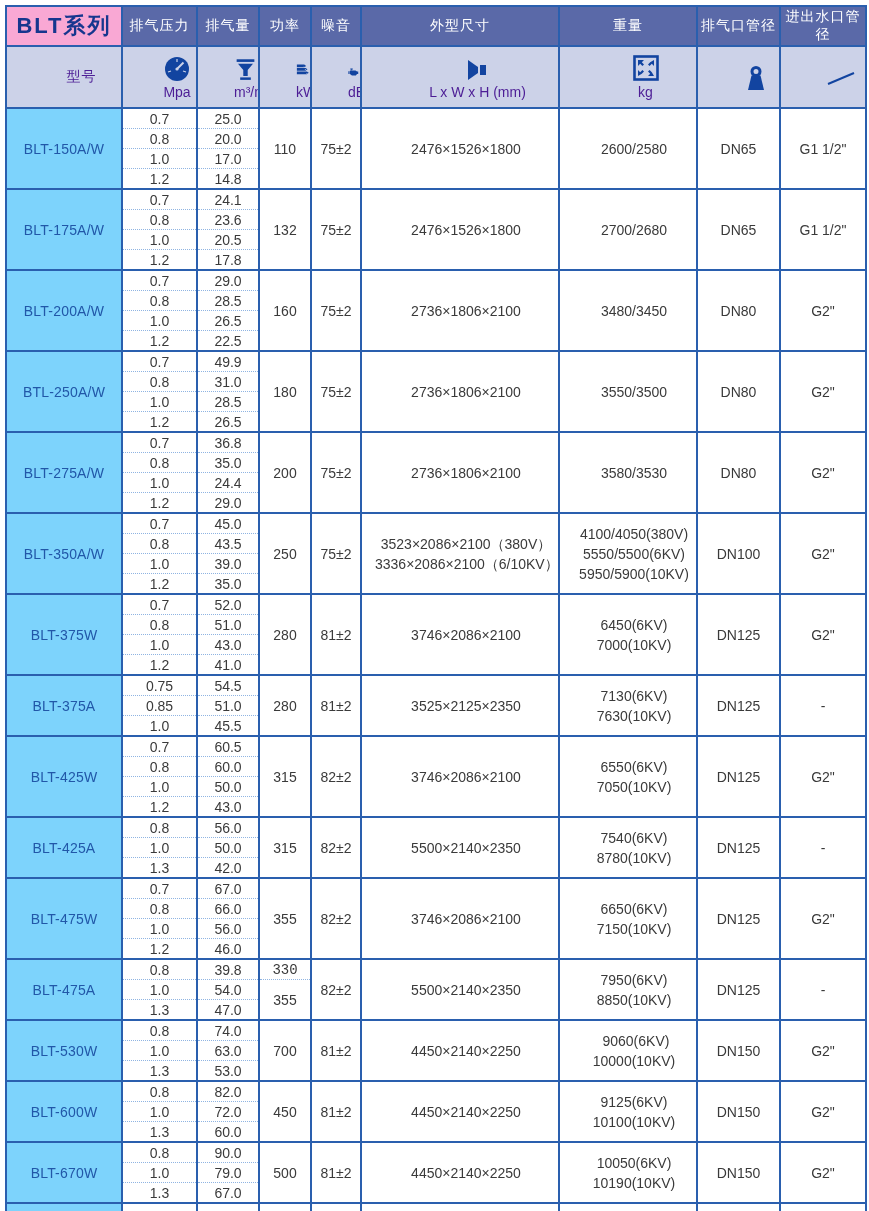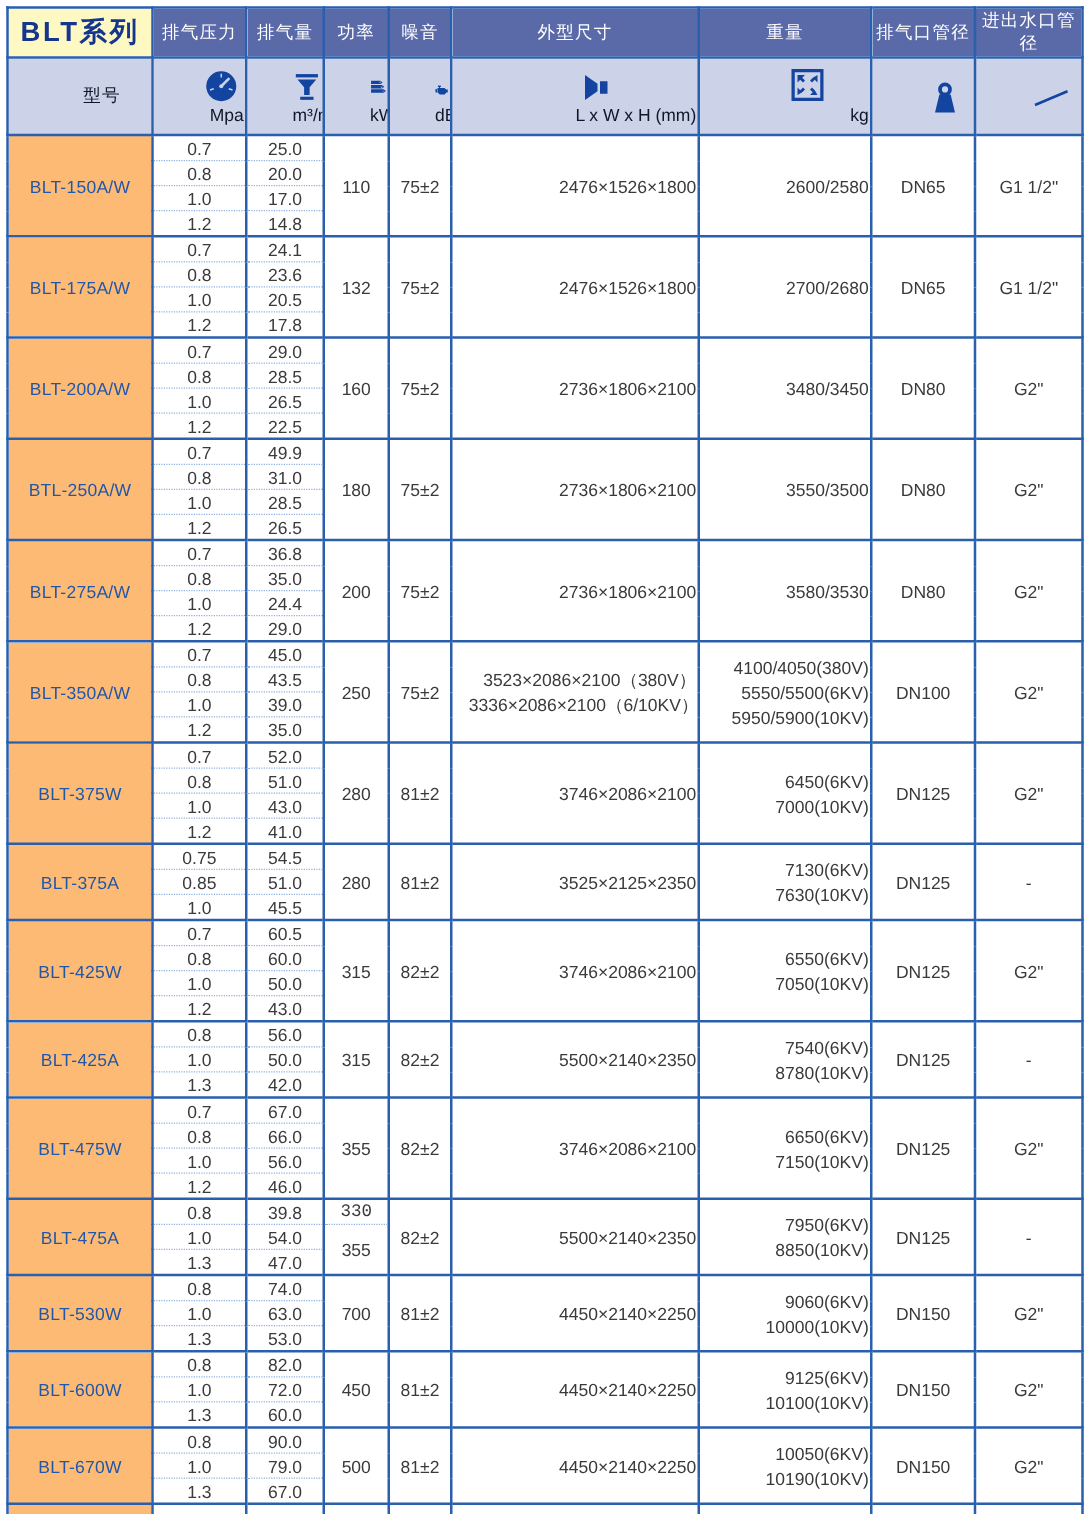--- a/index.html
+++ b/index.html
@@ -4,34 +4,34 @@
 <style>
   html,body{margin:0;padding:0;background:#fff;}
   body{width:869px;font-family:"Liberation Sans","DejaVu Sans",sans-serif;-webkit-font-smoothing:antialiased;}
   .wrap{padding:5px 4px 10px 5px;}
   table{border-collapse:collapse;table-layout:fixed;width:860px;border:2px solid #2a5fae;}
   col.c-model{width:116px}col.c-press{width:75px}col.c-vol{width:62px}col.c-pow{width:52px}
   col.c-noise{width:50px}col.c-dims{width:198px}col.c-weight{width:138px}col.c-outlet{width:83px}col.c-water{width:86px}
   th,td{border:2px solid #2a5fae;margin:0;overflow:hidden;}
   
   tr.r1 th{height:29px;background:#5a69a8;color:#fff;font-size:14px;font-weight:normal;letter-spacing:1px;}
-  tr.r1 th.series{background:#fef9c3;color:#16368e;font-size:22px;font-weight:bold;letter-spacing:2px;}
+  tr.r1 th.series{background:#f9a8d4;color:#16368e;font-size:22px;font-weight:bold;letter-spacing:2px;}
   
-  tr.r2 th{height:58px;background:#ccd2e8;color:#0f172a;font-size:14px;font-weight:normal;vertical-align:middle;padding-left:36px;}
+  tr.r2 th{height:58px;background:#ccd2e8;color:#4c1d95;font-size:14px;font-weight:normal;vertical-align:middle;padding-left:36px;}
   tr.r2 th .ic{display:flex;justify-content:center;align-items:flex-end;height:28px;}
-  tr.r2 th .u{margin-top:2px;text-align:right;}
+  tr.r2 th .u{margin-top:2px;}
   th.model-h{color:#1b2c6e;letter-spacing:1px;}
   
   td{font-size:14px;color:#3a3a3a;text-align:center;vertical-align:middle;background:#fff;}
-  td.model{background:#fdba74;color:#2157a8;letter-spacing:.2px;}
+  td.model{background:#7dd3fc;color:#2157a8;letter-spacing:.2px;}
   td.sub{height:19px;border-bottom:none;padding:0;}
   td.sub.dot{border-top:1px dotted #8fb4e2;}
   td.pow.pow-top{border-bottom:none;font-family:Liberation Mono, monospace;}
   td.pow.pow-next{border-top:1px dotted #8fb4e2;}
-  td.dims,td.weight{text-align:right;padding-left:13px;line-height:20px;}
+  td.dims,td.weight{text-align:center;padding-left:13px;line-height:20px;}
   .line{white-space:pre;}
   tr.tall td.sub{height:58px;}
   svg .st{stroke:#1244a0;fill:none}
   svg .fl{fill:#1244a0}
 </style>
 </head>
 <body>
 
 <div class="wrap">
 <table>

